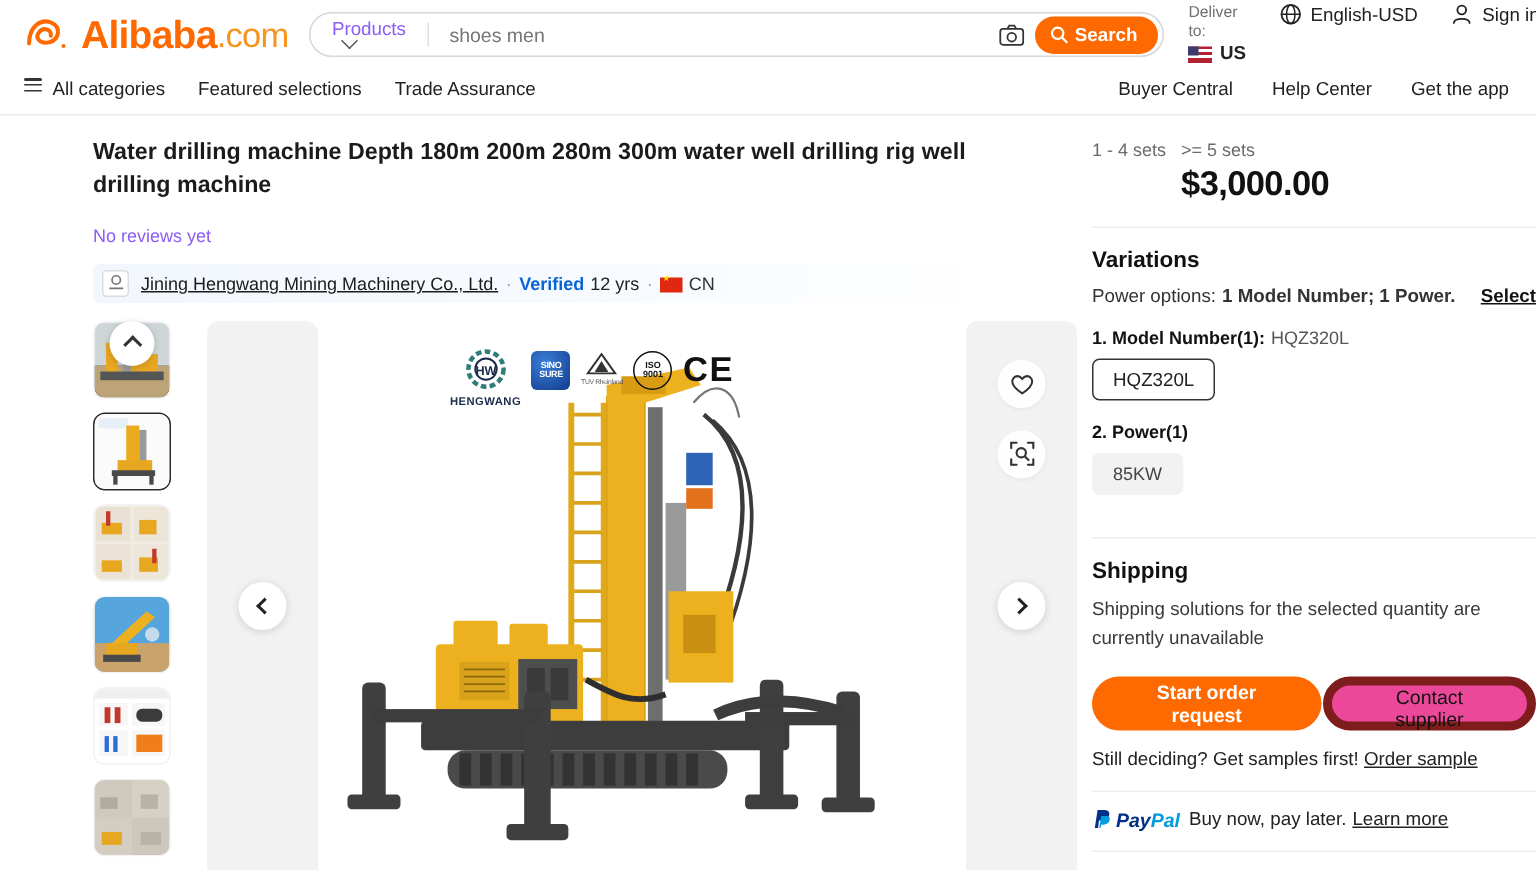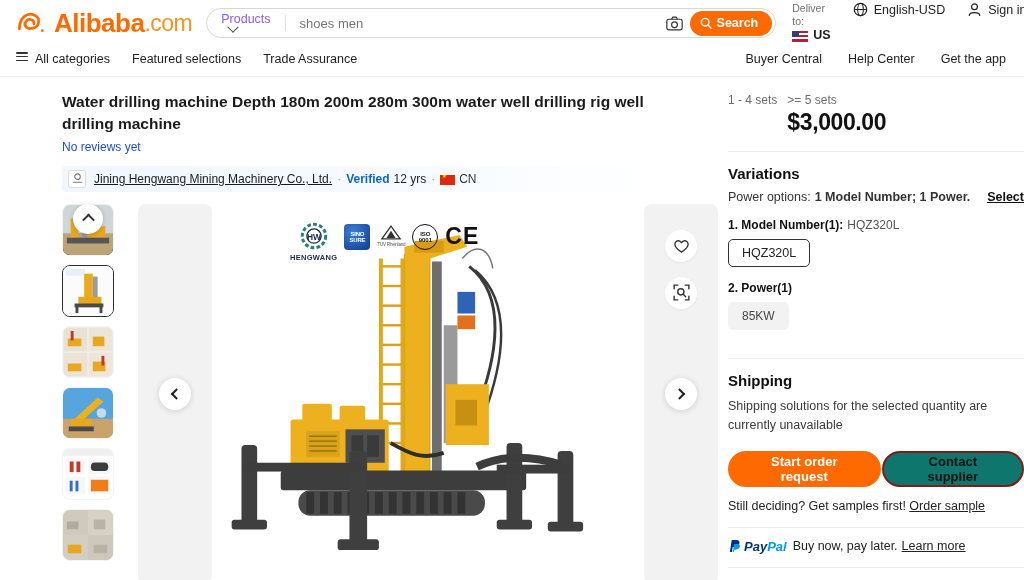--- a/index.html
+++ b/index.html
@@ -154,25 +154,25 @@
     position: relative;
   }
 
   
   .title {
     font-size: 15.5px;
     font-weight: bold;
     line-height: 1.45;
     color: #1b1b1b;
     max-width: 600px;
-    margin: 0 0 4px 0;
+    margin: 0 0 14px 0;
   }
   .reviews {
     font-size: 12px;
-    color: #1d4ed8;
+    color: #8b5cf6;
     margin-bottom: 12px;
   }
   .supplier-strip {
     position: relative;
     height: 26px;
     display: flex;
     align-items: center;
     font-size: 12px;
     color: #333;
     background: linear-gradient(90deg,#f2f7fd 0%, #f7fbff 60%, #ffffff 100%);
@@ -300,21 +300,21 @@
   .act-btn {
     width: 32px; height: 32px; border-radius: 50%;
     background: rgba(255,255,255,.92);
     display:flex; align-items:center; justify-content:center;
     cursor: pointer;
     box-shadow: 0 1px 3px rgba(0,0,0,.06);
   }
 
   .badges {
     position: absolute;
-    left: 78px; top: 18px;
+    left: 88px; top: 18px;
     display: flex; align-items: flex-start; gap: 7px;
     z-index: 3;
   }
   .bd-hw { display:flex; flex-direction:column; align-items:center; }
   .hw-text {
     font-size: 7.5px; font-weight: bold; letter-spacing: .3px;
     color:#1b2b4b; margin-top: 1px;
   }
   .bd-sino {
     width: 26px; height: 26px; border-radius: 4px;
@@ -386,24 +386,24 @@
   .ship-txt { font-size: 12.5px; color: #3a3a3a; line-height: 1.5; }
 
   .cta-row { display:flex; gap: 1px; margin: 16px 0 12px 0; align-items: center; }
   .btn-primary {
     background: #ff6a00; color:#fff; border:none;
     border-radius: 20px; height: 36px; padding: 0 19px;
     font-size: 13px; font-weight: bold; cursor: pointer;
     font-family: "Liberation Sans", sans-serif;
   }
   .btn-outline {
-    background: #0f766e; color:#111;
-    border: 2px solid #7f1d1d; border-radius: 20px;
+    background: #ec4899; color:#111;
+    border: 6px solid #7f1d1d; border-radius: 20px;
     height: 36px; padding: 0 19px;
-    font-size: 13px; font-weight: bold; cursor: pointer;
+    font-size: 13px; font-weight: normal; cursor: pointer;
     font-family: "Liberation Sans", sans-serif;
   }
   .sample-line { font-size: 12.5px; color:#222; }
   .sample-link { text-decoration: underline; cursor: pointer; }
 
   .paypal-row {
     display: flex; align-items: center;
     font-size: 12.5px; color: #222;
     margin-top: 2px;
   }

